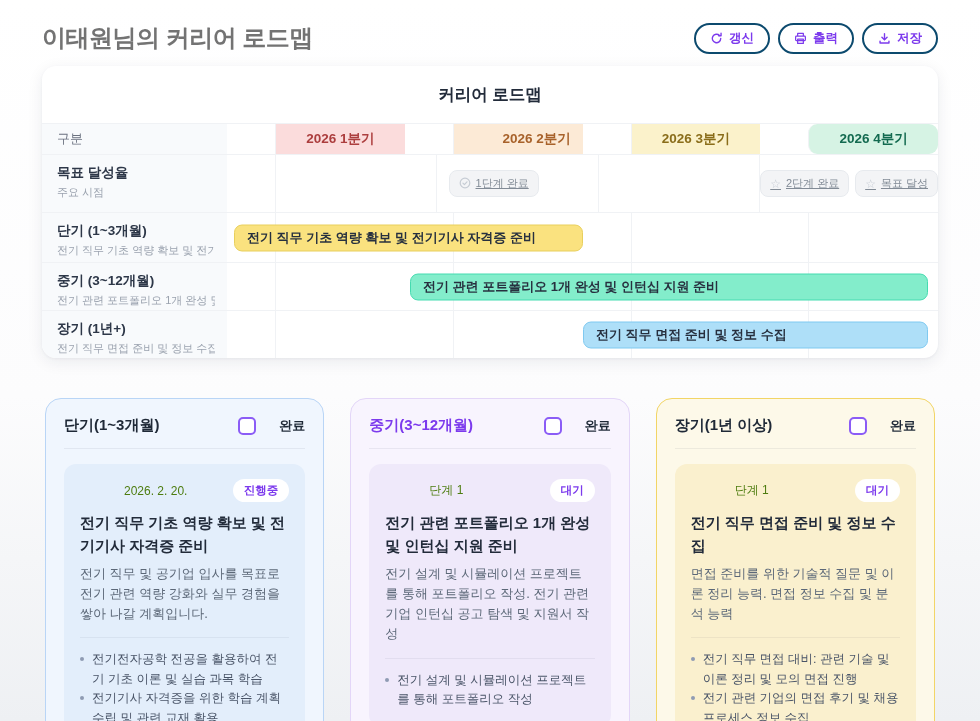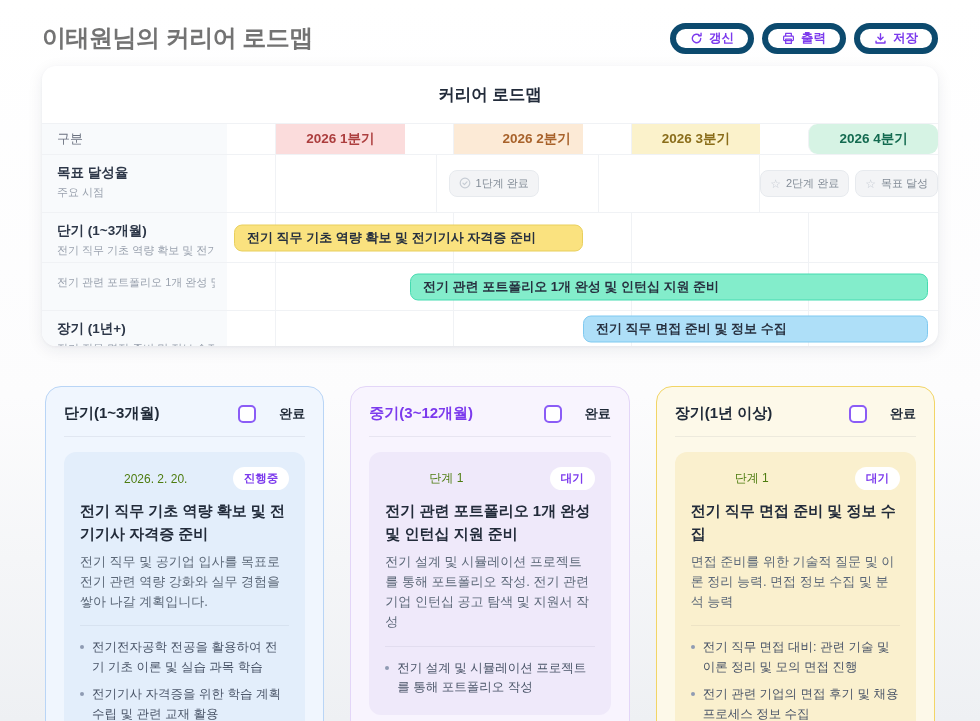--- a/index.html
+++ b/index.html
@@ -10,21 +10,21 @@
     color:#1f2937;
   }
   .page { width:980px; height:721px; padding-top:22px; }
 
   
   .topbar { display:flex; align-items:center; justify-content:space-between; margin:0 42px 12px; }
   .page-title { font-size:24px; font-weight:800; color:#737373; letter-spacing:-0.5px; }
   .actions { display:flex; gap:8px; }
   .pill-btn {
     display:inline-flex; align-items:center; gap:6px; height:31px; padding:0 14px;
-    background:#fff; border:6px solid #0c4a6e; border-radius:16px;
+    background:#fff; border:2px solid #0c4a6e; border-radius:16px;
     color:#7c3aed; font-size:12.5px; font-weight:600; cursor:pointer;
     font-family:inherit;
   }
   .pill-btn svg { display:block; }
 
   
   .roadmap {
     margin:0 42px; width:896px; background:#fff; border-radius:14px;
     box-shadow:0 4px 16px rgba(30,40,70,.08), 0 1px 3px rgba(30,40,70,.05);
     overflow:hidden;
@@ -38,26 +38,26 @@
   .hdr-label { background:#f8fafc; display:flex; align-items:center; padding-left:15px;
     font-size:13px; color:#6b7280; }
   .q-hdr { display:flex; align-items:center; justify-content:center; font-size:13.5px; font-weight:700; }
   .trow { border-top:1px solid #f0f2f5; }
   .row-label { background:#f8fafc; padding:9px 12px 0 15px; overflow:hidden; }
   .row-label .rl-main { font-size:13.5px; font-weight:700; color:#2d3748; white-space:nowrap; }
   .row-label .rl-sub { font-size:11px; color:#9aa2ae; margin-top:3px; white-space:nowrap; overflow:hidden; }
   .ms-row { height:58px; }
   .bar-row-1 { height:50px; }
   .bar-row-2 { height:48px; }
-  .bar-row-3 { height:36px; }
+  .bar-row-3 { height:48px; }
   .ms-cell { display:flex; align-items:center; justify-content:center; gap:6px; }
   .m-badge {
     display:inline-flex; align-items:center; gap:5px; padding:5px 9px;
     background:#f3f4f6; border:1px solid #e7eaee; border-radius:8px;
-    font-size:11px; color:#828b96; white-space:nowrap;
+    font-size:11px; color:#828b96; white-space:nowrap;text-decoration:underline;
   }
   .m-badge .glyph { color:#c6ccd4; font-size:12px; line-height:1; }
   .gantt-bar {
     position:absolute; top:50%; transform:translateY(-50%); height:27px;
     border:1px solid transparent; border-radius:8px;
     display:flex; align-items:center; padding:0 12px;
     font-size:13px; font-weight:600; color:#27303f; white-space:nowrap; overflow:hidden;
   }
   .bar-short { left:192px; width:349px; }
   .bar-mid   { left:368px; width:518px; }
@@ -73,21 +73,21 @@
   .checkbox { width:18px; height:18px; border:2px solid #8b5cf6; border-radius:5px; background:#fff; cursor:pointer; }
   .done-label { font-size:13px; font-weight:700; color:#1f2937; }
   .tile { margin-top:15px; border-radius:12px; padding:15px 16px 18px; }
   .tile-top { display:flex; align-items:center; justify-content:space-between; }
   .tile-meta { font-size:12px; color:#4d7c0f;margin-left:44px; }
   .status-pill { background:#fff; color:#7c3aed; font-size:11.5px; font-weight:600;
     padding:4px 11px; border-radius:999px; }
   .tile-title { margin-top:10px; font-size:15px; font-weight:700; color:#222b3a; line-height:1.5; }
   .tile-desc { margin-top:7px; font-size:13px; color:#5c6878; line-height:1.55; }
   .tile-div { height:1px; background:rgba(30,40,70,.06); margin:13px 0 12px; }
-  .bullet { display:flex; gap:8px; margin-top:8px; font-size:12.5px; color:#4a5568; line-height:1.55; }
+  .bullet { display:flex; gap:8px; font-size:12.5px; color:#4a5568; line-height:1.55; }
   .bullet .dot { flex:0 0 4px; width:4px; height:4px; border-radius:50%; background:#8f9bb3; margin-top:7px; }
 </style>
 </head>
 <body>
 
 <div class="page">
 
   <div class="topbar">
     <h1 class="page-title">이태원님의 커리어 로드맵</h1>
     <div class="actions">
@@ -171,20 +171,21 @@
       </div>
       <div class="cell"></div>
       <div class="cell"></div>
       <div class="cell"></div>
       <div class="cell"></div>
       <div class="gantt-bar bar-short" style="background-color: rgb(250, 226, 127); border-color: rgb(232, 207, 93);">전기 직무 기초 역량 확보 및 전기기사 자격증 준비</div>
     </div>
 
     <div class="rgrid trow bar-row-2">
       <div class="cell row-label">
+        <div class="rl-main">중기 (3~12개월)</div>
         <div class="rl-sub">전기 관련 포트폴리오 1개 완성 및 인...</div>
       </div>
       <div class="cell"></div>
       <div class="cell"></div>
       <div class="cell"></div>
       <div class="cell"></div>
       <div class="gantt-bar bar-mid" style="background-color: rgb(131, 237, 203); border-color: rgb(69, 219, 176);">전기 관련 포트폴리오 1개 완성 및 인턴십 지원 준비</div>
     </div>
 
     <div class="rgrid trow bar-row-3">

